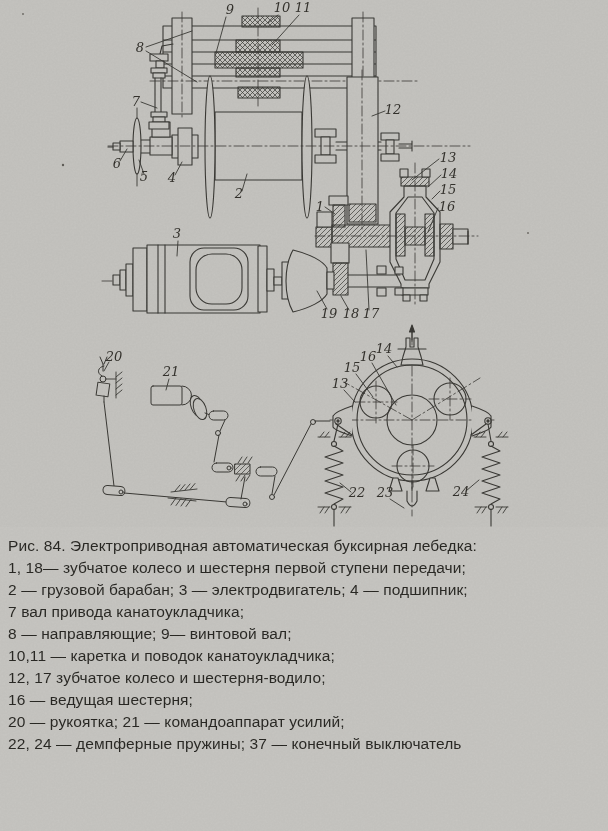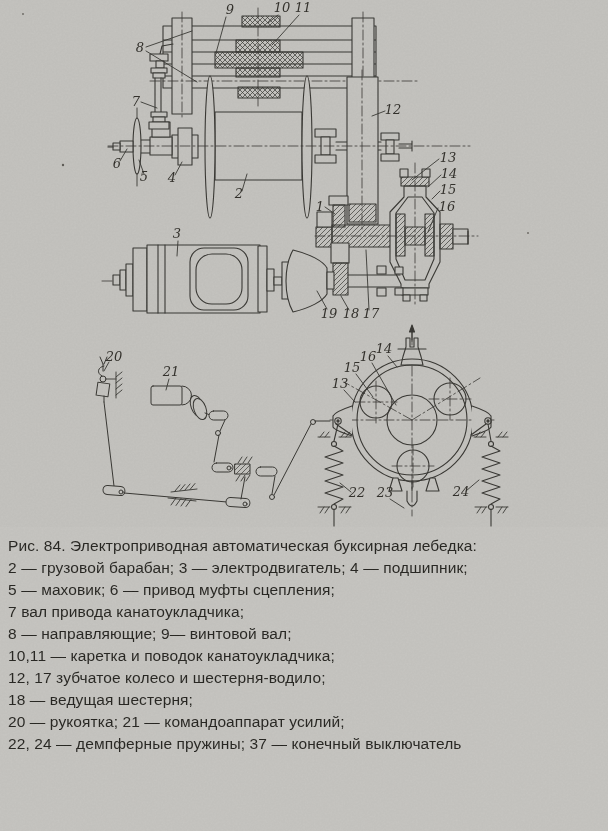--- a/index.html
+++ b/index.html
@@ -279,27 +279,27 @@
     <text class="co" x="352" y="372">15</text>
     <text class="co" x="340" y="388">13</text>
     <text class="co" x="357" y="497">22</text>
     <text class="co" x="385" y="497">23</text>
     <text class="co" x="461" y="496">24</text>
   </g>
 </svg>
 
 <div class="caption">
   <div>Рис. 84. Электроприводная автоматическая буксирная лебедка:</div>
+  <div>1, 18— зубчатое колесо и шестерня первой ступени передачи;</div>
   <div>2 — грузовой барабан; 3 — электродвигатель; 4 — подшипник;</div>
-  <div>5 — маховик; 6 — привод муфты сцепления;</div>
   <div>7 вал привода канатоукладчика;</div>
   <div>8 — направляющие; 9— винтовой вал;</div>
   <div>10,11 — каретка и поводок канатоукладчика;</div>
   <div>12, 17 зубчатое колесо и шестерня-водило;</div>
-  <div>18 — ведущая шестерня;</div>
+  <div>16 — ведущая шестерня;</div>
   <div>20 — рукоятка; 21 — командоаппарат усилий;</div>
   <div>22, 24 — демпферные пружины; 37 — конечный выключатель</div>
 </div>
 
 <svg class="grain" width="608" height="831">
   <defs>
     <filter id="grain" x="0" y="0" width="100%" height="100%">
       <feTurbulence type="fractalNoise" baseFrequency="0.55" numOctaves="2" seed="7"></feTurbulence>
       <feColorMatrix type="matrix" values="0 0 0 0 0.32  0 0 0 0 0.31  0 0 0 0 0.29  0.6 0.6 0.6 0 0"></feColorMatrix>
     </filter>

